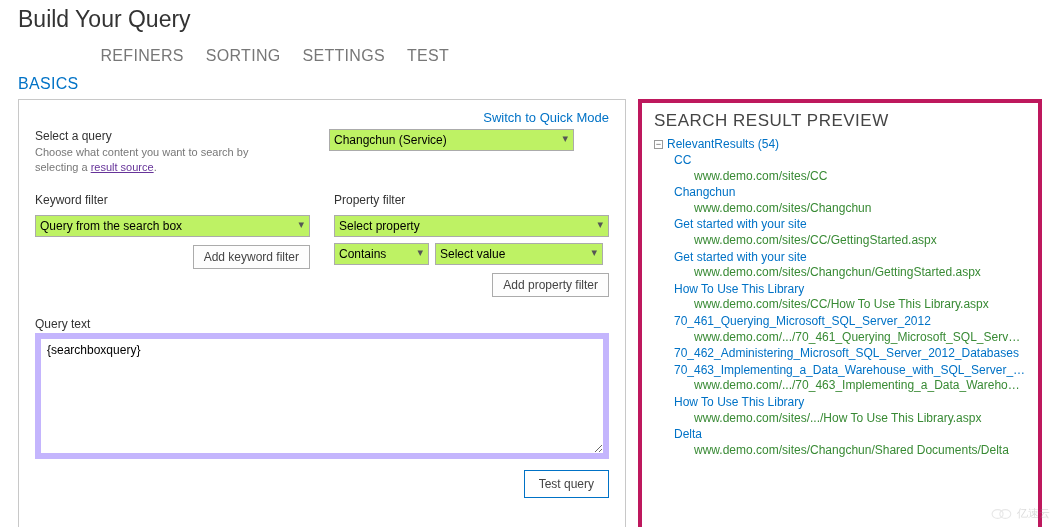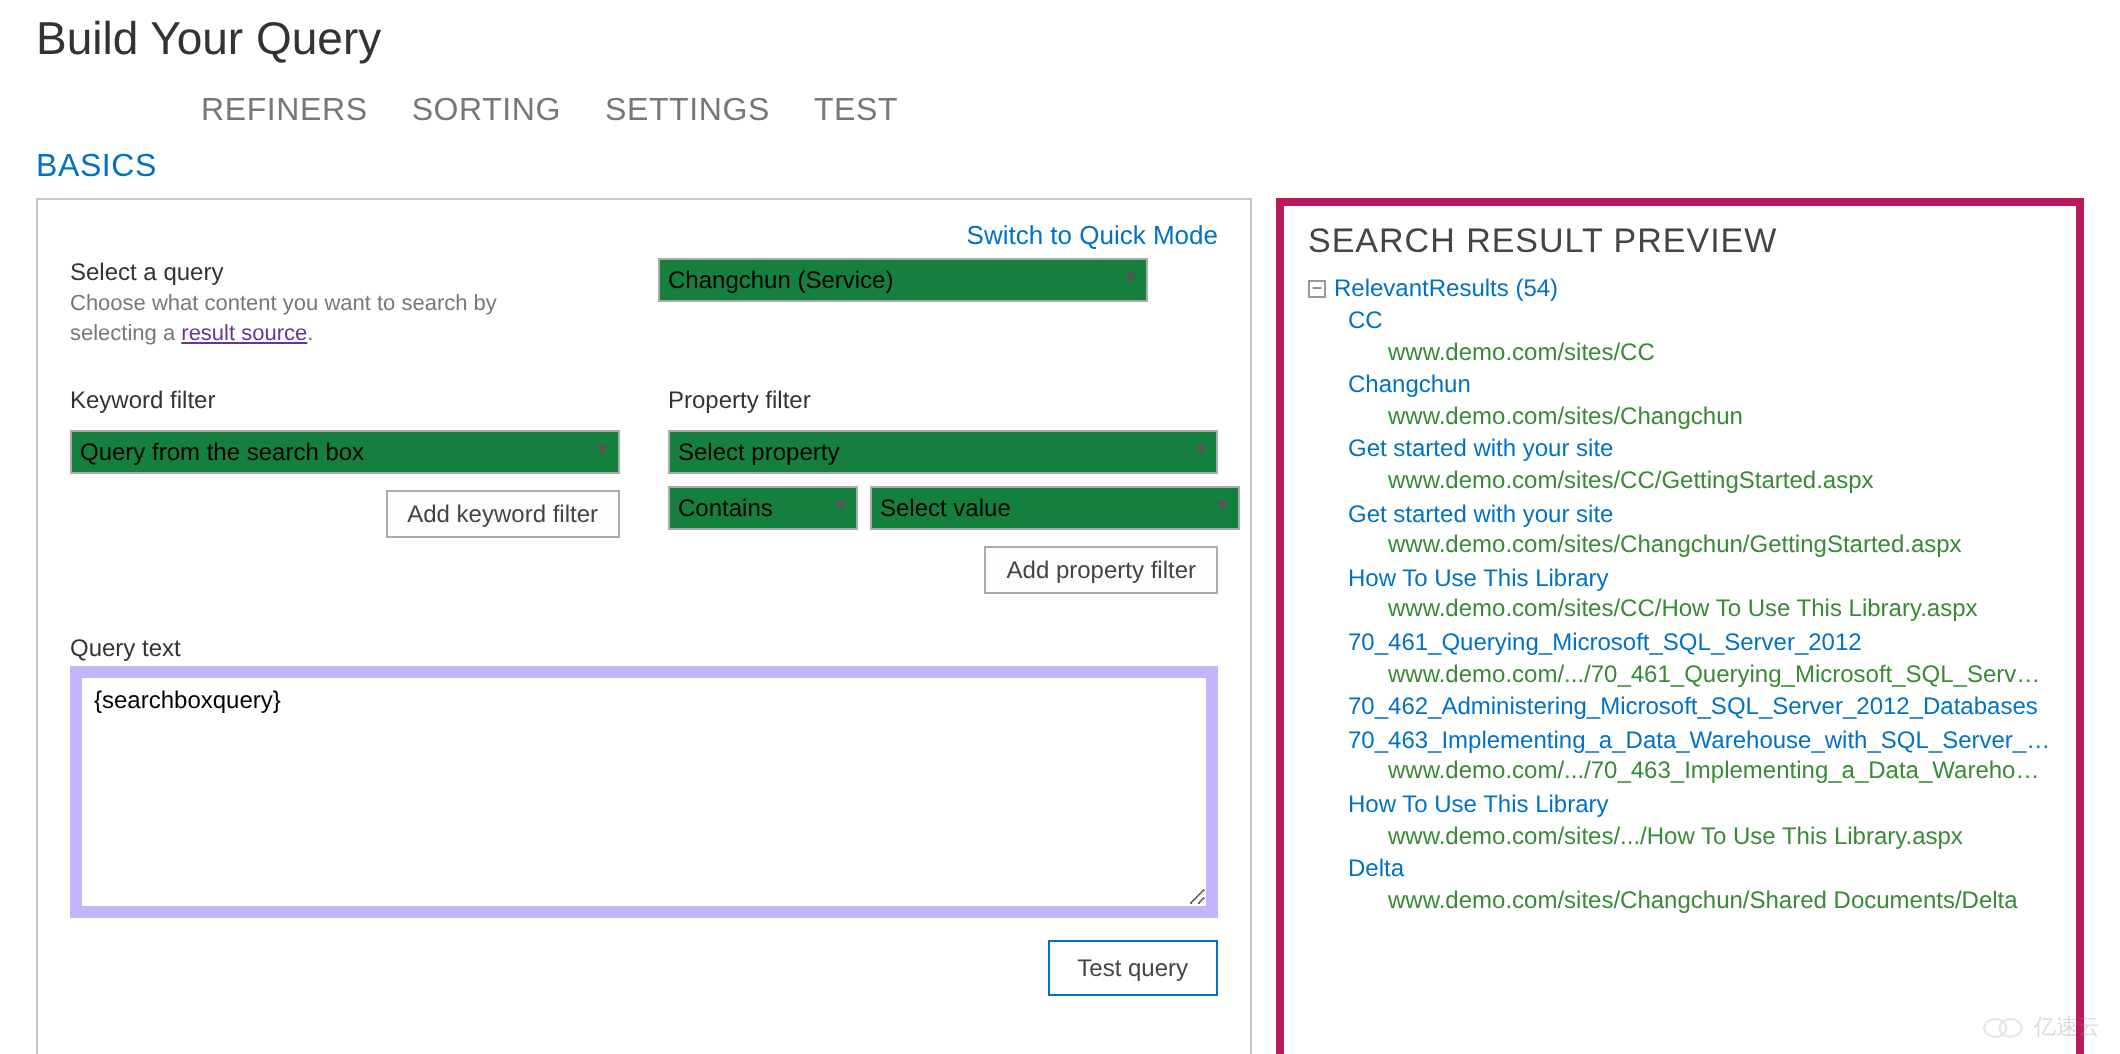--- a/index.html
+++ b/index.html
@@ -11,25 +11,25 @@
     .tab.active { color: #0072c6; margin-top: 28px; }
     .main-area { display: flex; gap: 12px; }
     .left-panel { flex: 0 0 600px; border: 1px solid #c8c8c8; padding: 10px 16px 16px 16px; height: 440px; }
     .right-panel { flex: 1; border: 4px solid #be185d; padding: 8px 12px; height: 440px; overflow: hidden; }
     .switch-mode { text-align: right; color: #0072c6; font-size: 13px; cursor: pointer; margin-bottom: 4px; }
     .row { display: flex; gap: 24px; margin-bottom: 18px; }
     .col-label { flex: 0 0 270px; }
     .label-title { font-size: 12px; color: #333; margin-bottom: 2px; }
     .label-desc { font-size: 11px; color: #777; line-height: 1.35; max-width: 240px; }
     .label-desc a { color: #663399; text-decoration: underline; }
-    .select { width: 245px; height: 22px; border: 1px solid #ababab; background: #15803d; font-size: 12px; padding: 1px 4px; appearance: none; position: relative; }
+    .select { width: 245px; height: 22px; border: 1px solid #ababab; background: #bef264; font-size: 12px; padding: 1px 4px; appearance: none; position: relative; }
     .select-wrap { position: relative; display: inline-block; }
     .select-wrap::after { content: "▾"; position: absolute; right: 6px; top: 3px; color: #555; pointer-events: none; font-size: 11px; }
     .select.narrow { width: 95px; }
-    .select.mid { width: 185px; }
+    .select.mid { width: 168px; }
     .filter-row { display: flex; gap: 24px; align-items: flex-start; }
     .filter-col { display: flex; flex-direction: column; gap: 6px; }
     .filter-col .label-title { margin-bottom: 2px; }
     .btn { border: 1px solid #ababab; background: #fdfdfd; font-size: 12px; padding: 4px 10px; cursor: pointer; color: #444; }
     .btn-row-right { display: flex; justify-content: flex-end; margin-top: 2px; }
     .kw-btn-wrap { display: flex; justify-content: flex-end; margin-top: 2px; width: 275px; }
     .query-text-wrap { margin-top: 20px; }
     .query-textarea { width: 100%; height: 126px; border: 6px solid #c4b5fd; font-size: 12px; padding: 4px 6px; resize: both; font-family: inherit; }
     .test-btn-wrap { display: flex; justify-content: flex-end; margin-top: 8px; }
     .test-btn { border: 1px solid #0072c6; background: #fff; color: #444; padding: 6px 14px; font-size: 12px; cursor: pointer; }

